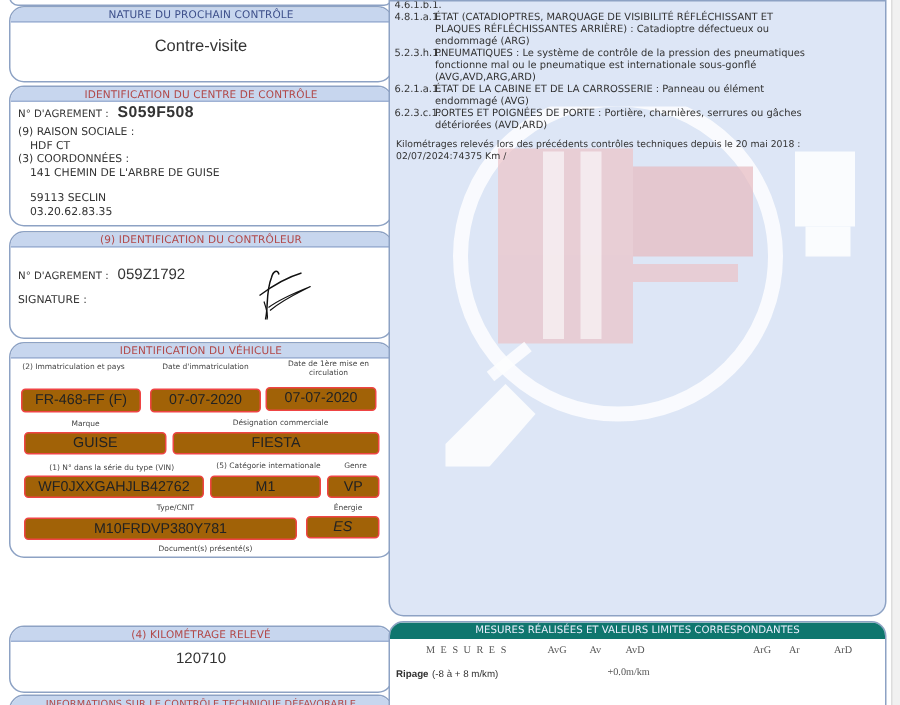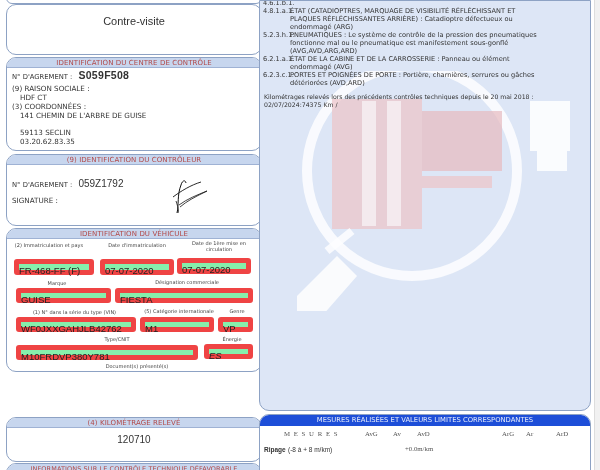--- a/index.html
+++ b/index.html
@@ -31,59 +31,61 @@
   .box-header.red { color: #b14848; }
   .contre-visite { font-family: "Liberation Sans", sans-serif; font-size: 11px; text-align: center; margin-top: 10px; color: #333; }
   .line { font-size: 7.2px; color: #333; line-height: 9px; }
   .ident { padding: 3px 5px; }
   .agreement-value { font-family: "Liberation Sans", sans-serif; font-weight: bold; font-size: 10.5px; letter-spacing: 0.3px; margin-left: 6px; }
   .indent { padding-left: 8px; }
   .ctrl-value { font-family: "Liberation Sans", sans-serif; font-size: 10px; margin-left: 6px; }
   .small-label { font-size: 5px; color: #444; text-align: center; position: absolute; line-height: 6px; }
   .field {
     position: absolute;
-    border: 5px solid #ef4444;
+    border: 1px solid #ef4444;
     border-radius: 3px;
     font-family: "Liberation Sans", sans-serif;
     font-size: 9.5px;
+    text-align: center;
     color: #222;
-    background: #86efac;
+    background: #a16207;
   }
   .right-panel {
     position: absolute; left: 259px; top: 0; width: 332px; height: 411px;
     border: 1px solid #8da2c4;
     border-radius: 0 0 10px 10px;
     background: #dde6f6;
     overflow: hidden;
   }
   .defect-list { position: absolute; left: 0; top: 0; padding: 0 0 0 3px; width: 100%; z-index: 2; }
   .defect { display: flex; font-size: 6.6px; color: #333; line-height: 8px; }
   .defect .code { width: 27px; flex-shrink: 0; }
   .km-note { font-size: 6.2px; color: #333; line-height: 8px; margin-top: 6px; padding-left: 1px; }
   .watermark { position: absolute; left: 12px; top: 70px; width: 310px; height: 240px; z-index: 1; opacity: 0.95; }
   .measures {
     position: absolute; left: 259px; top: 414px; width: 332px; height: 60px;
     border: 1px solid #8da2c4; border-radius: 10px 10px 0 0;
     background: #fff; overflow: hidden;
   }
   .measures-header {
-    background: #1d4ed8; color: #e8eefc;
+    background: #0f766e; color: #e8eefc;
     font-size: 6.8px; text-align: center; height: 11px; line-height: 11px;
   }
   .mono { font-family: Liberation Serif, serif; font-size: 6.8px; color: #555; padding-left: 20px; }
   .right-strip { position: absolute; left: 594px; top: 0; width: 6px; height: 470px; background: #f1f1f1; border-left: 1px solid #ddd; }
 </style>
 </head>
 <body>
 
 <div class="left-col">
 
   <div class="box" style="top:-8px;height:12px;"></div>
 
   <div class="box" style="top:4px;height:51px;">
+    <div class="box-header">NATURE DU PROCHAIN CONTRÔLE</div>
     <div class="contre-visite">Contre-visite</div>
   </div>
 
   <div class="box" style="top:57px;height:94px;">
     <div class="box-header red">IDENTIFICATION DU CENTRE DE CONTRÔLE</div>
     <div class="ident" style="padding-top:3px;">
       <div class="line" style="display:flex;align-items:baseline;">
         <span style="font-size:6.8px;">N° D'AGREMENT :</span>
         <span class="agreement-value">S059F508</span>
       </div>
@@ -178,21 +180,21 @@
       <div>
         <div>ÉTAT (CATADIOPTRES, MARQUAGE DE VISIBILITÉ RÉFLÉCHISSANT ET</div>
         <div>PLAQUES RÉFLÉCHISSANTES ARRIÈRE) : Catadioptre défectueux ou</div>
         <div>endommagé (ARG)</div>
       </div>
     </div>
     <div class="defect">
       <span class="code">5.2.3.h.1.</span>
       <div>
         <div>PNEUMATIQUES : Le système de contrôle de la pression des pneumatiques</div>
-        <div>fonctionne mal ou le pneumatique est manifestement sous-gonflé</div>
+        <div>fonctionne mal ou le pneumatique est internationale sous-gonflé</div>
         <div>(AVG,AVD,ARG,ARD)</div>
       </div>
     </div>
     <div class="defect">
       <span class="code">6.2.1.a.1.</span>
       <div>
         <div>ÉTAT DE LA CABINE ET DE LA CARROSSERIE : Panneau ou élément</div>
         <div>endommagé (AVG)</div>
       </div>
     </div>

